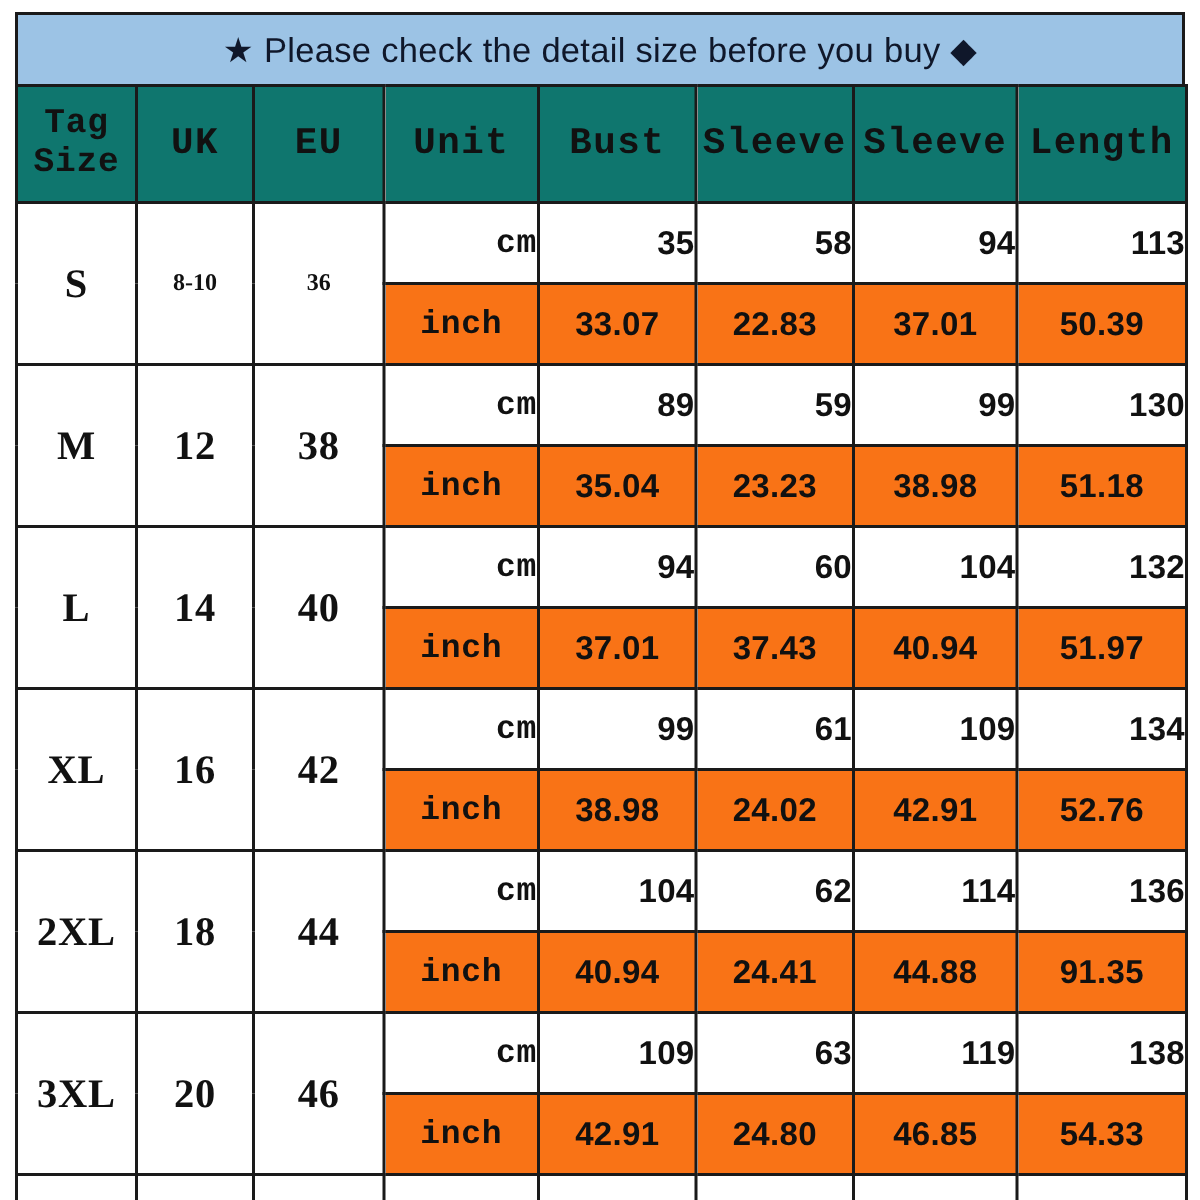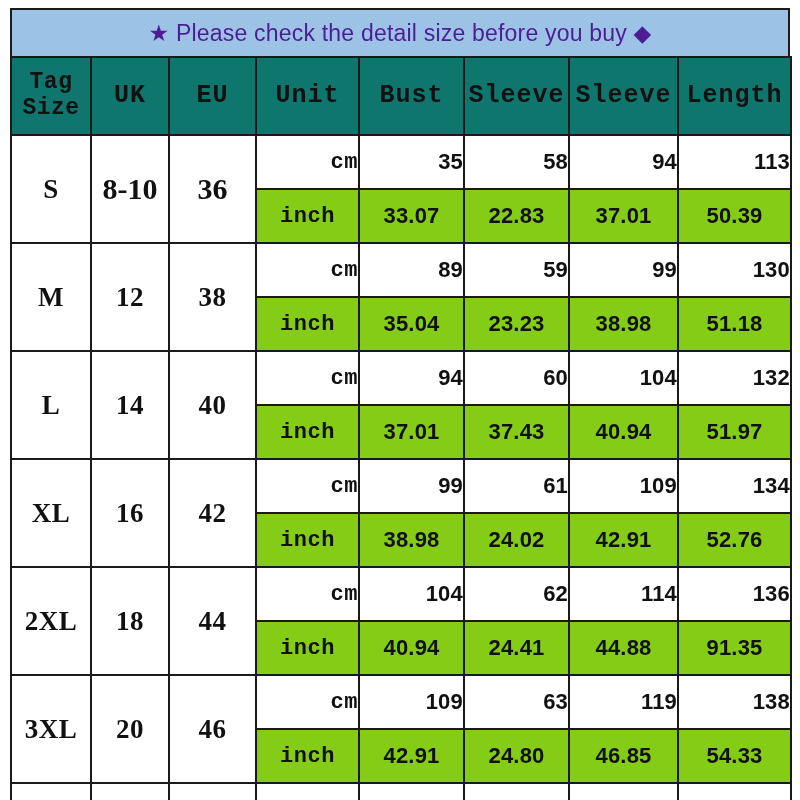--- a/index.html
+++ b/index.html
@@ -30,21 +30,21 @@
     border-bottom: none;
     display: flex;
     align-items: center;
     justify-content: center;
     box-sizing: border-box;
   }
   .banner-text {
     font-family: "Liberation Sans", "DejaVu Sans", sans-serif;
     font-size: 23px;
     font-weight: 400;
-    color: #4c1d95;
+    color: #0f172a;
     letter-spacing: 0.2px;
     white-space: nowrap;
     text-align: center;
   }
 
   
   table.size-table {
     border-collapse: collapse;
     table-layout: fixed;
     width: 100%;
@@ -87,21 +87,21 @@
   }
 
   
   td.sizecell {
     background: #ffffff;
     font-size: 27px;
     font-family: "Liberation Serif", "DejaVu Serif", serif;
     font-weight: 700;
     letter-spacing: 0.5px;
   }
-  td.sizecell.narrow { font-size: 30px; letter-spacing: 0px; text-align: center; }
+  td.sizecell.narrow { font-size: 16px; letter-spacing: 0px; text-align: center; }
 
   
   td.unitcell {
     font-size: 22px;
     font-family: "Liberation Mono", "DejaVu Sans Mono", monospace;
     font-weight: 400;
     letter-spacing: 0.5px;
     height: 52px;
   }
 
@@ -110,21 +110,21 @@
     font-size: 22px;
     font-family: "Liberation Sans", "DejaVu Sans", sans-serif;
     font-weight: 400;
     letter-spacing: 0.2px;
   }
 
   tr.row-cm td.unitcell,
   tr.row-cm td.valcell { background: #ffffff; text-align: right; }
 
   tr.row-inch td.unitcell,
-  tr.row-inch td.valcell { background: #84cc16; }
+  tr.row-inch td.valcell { background: #f97316; }
 </style>
 </head>
 <body>
 
 <div id="chart-wrap">
 
   <div class="banner">
     <span class="banner-text">★ Please check the detail size before you buy ◆</span>
   </div>
 

